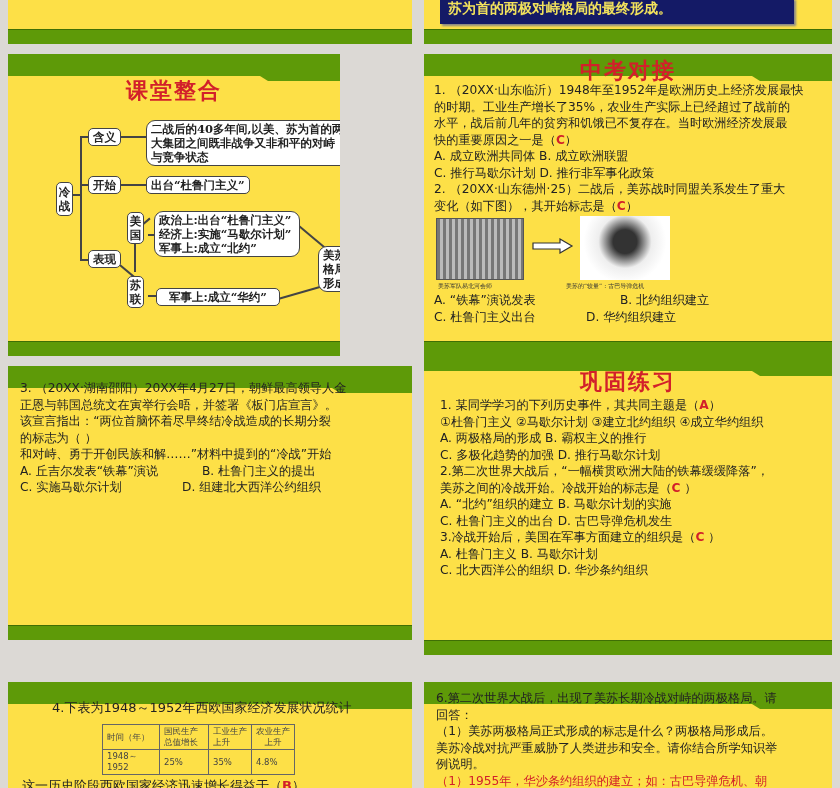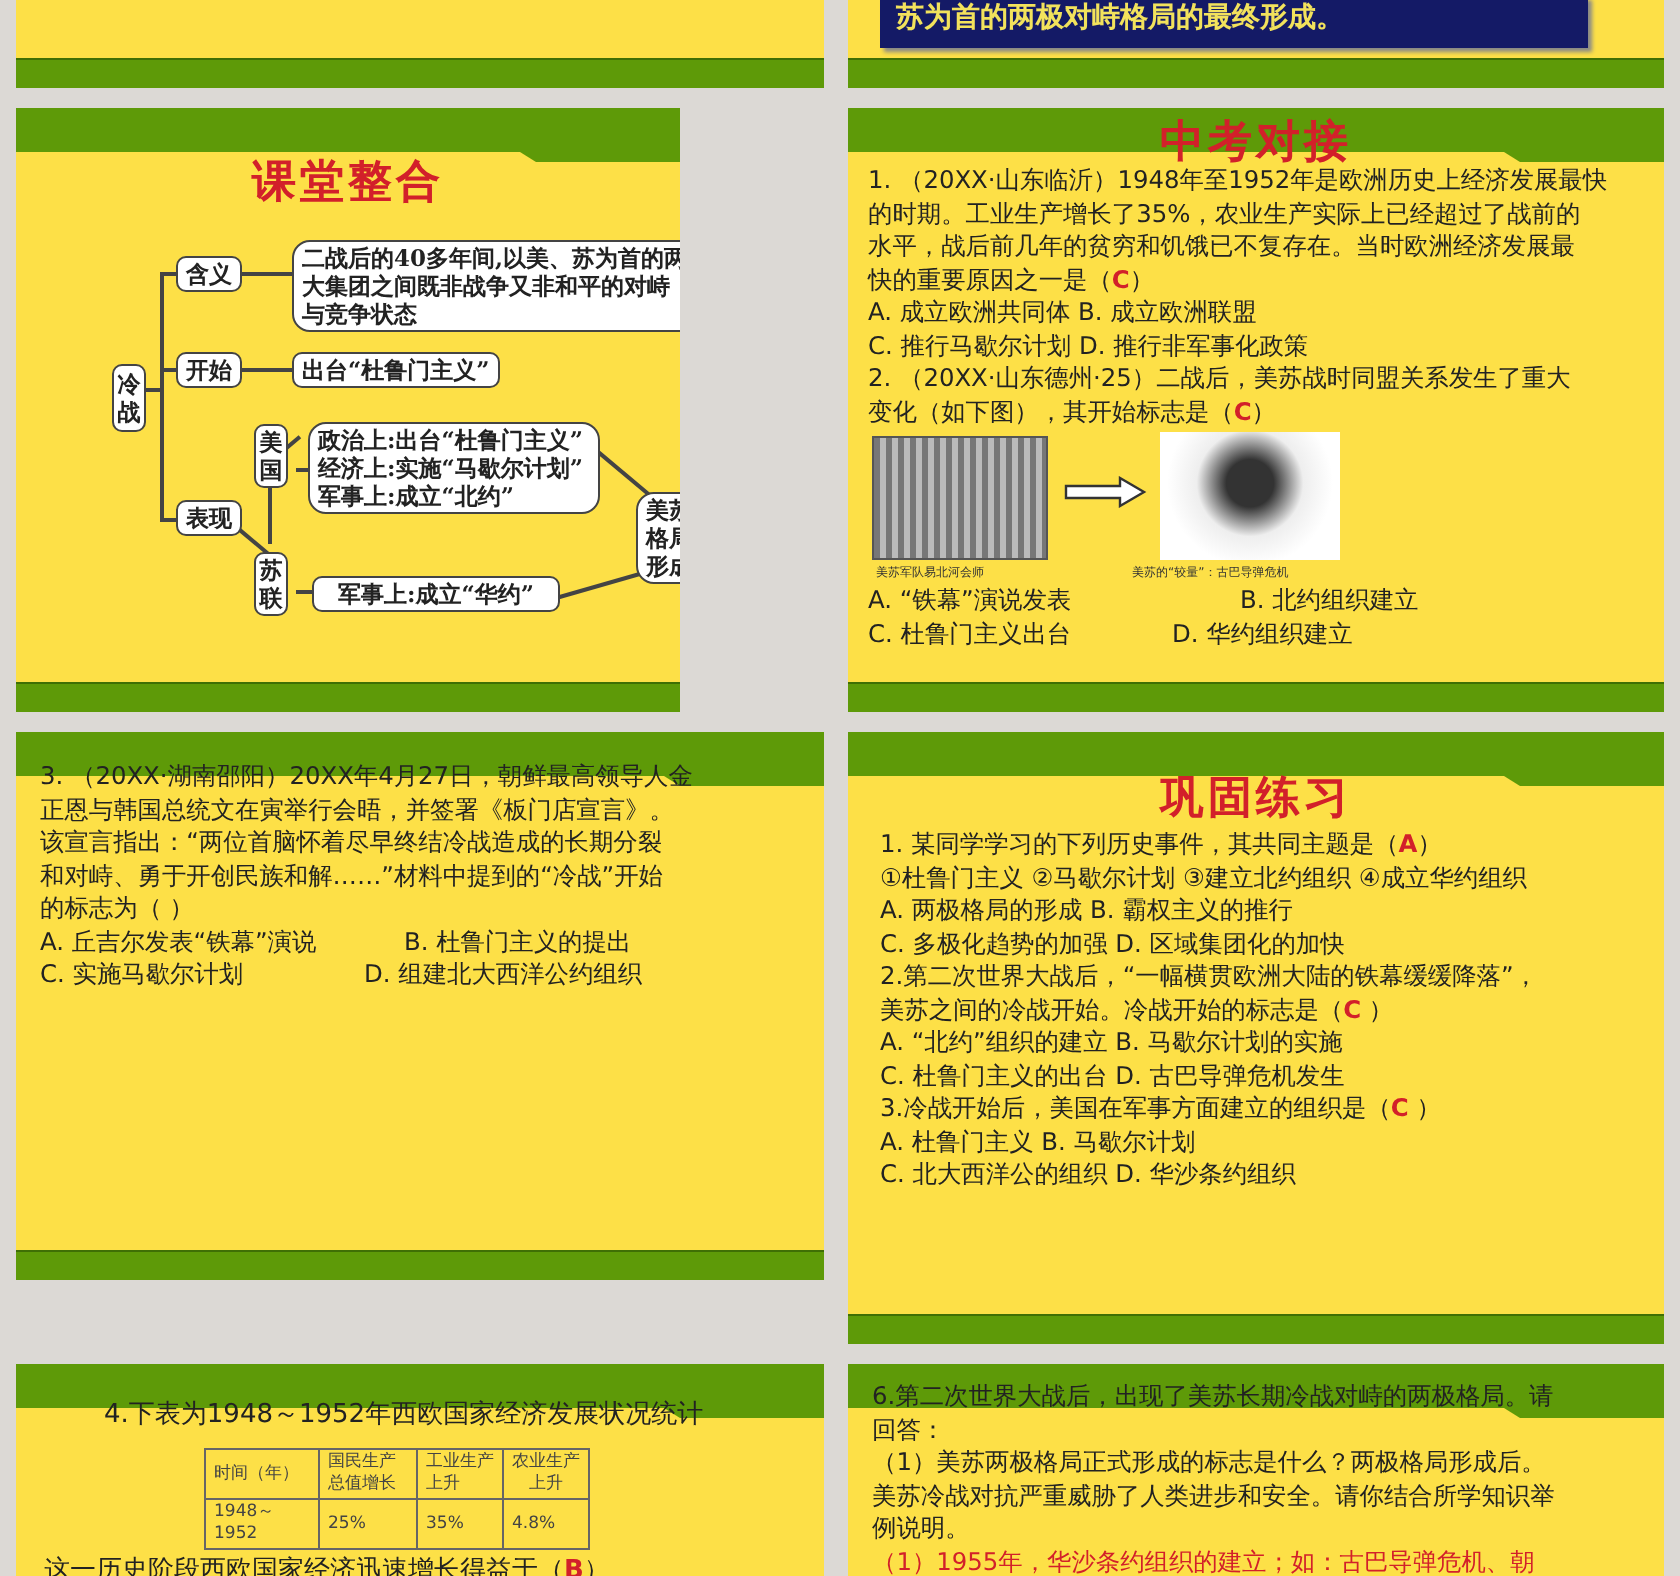--- a/index.html
+++ b/index.html
@@ -127,36 +127,36 @@
   </div>
   <div class="bar-bottom"></div>
 </div>
 
 <div class="slide" style="left:8px;top:366px;width:404px;height:274px;">
   <div class="bar-top"></div>
   <div class="txt" style="left:12px;top:14px;">
     <p>3. （20XX·湖南邵阳）20XX年4月27日，朝鲜最高领导人金</p>
     <p>正恩与韩国总统文在寅举行会晤，并签署《板门店宣言》。</p>
     <p>该宣言指出：“两位首脑怀着尽早终结冷战造成的长期分裂</p>
+    <p>的标志为（   ）</p>
     <p>和对峙、勇于开创民族和解……”材料中提到的“冷战”开始</p>
-    <p>的标志为（   ）</p>
     <p><span>A. 丘吉尔发表“铁幕”演说</span><span style="position:absolute;left:182px;">B. 杜鲁门主义的提出</span></p>
     <p><span>C. 实施马歇尔计划</span><span style="position:absolute;left:162px;">D. 组建北大西洋公约组织</span></p>
   </div>
   <div class="bar-bottom"></div>
 </div>
 
-<div class="slide" style="left:424px;top:366px;width:408px;height:306px;">
+<div class="slide" style="left:424px;top:349px;width:408px;height:306px;">
   <div class="bar-top"></div>
   <div class="title" style="top:18px;">巩固练习</div>
   <div class="txt" style="left:16px;top:48px;">
     <p><span>1. 某同学学习的下列历史事件，其共同主题是（</span><span class="red">A</span><span>）</span></p>
     <p>①杜鲁门主义 ②马歇尔计划 ③建立北约组织 ④成立华约组织</p>
     <p>A. 两极格局的形成    B. 霸权主义的推行</p>
-    <p>C. 多极化趋势的加强 D. 区域集团化的加快</p>
+    <p>C. 多极化趋势的加强 D. 推行马歇尔计划</p>
     <p>2.第二次世界大战后，“一幅横贯欧洲大陆的铁幕缓缓降落”，</p>
     <p><span>美苏之间的冷战开始。冷战开始的标志是（</span><span class="red">C</span><span>    ）</span></p>
     <p>A. “北约”组织的建立   B. 马歇尔计划的实施</p>
     <p>C. 杜鲁门主义的出台  D. 古巴导弹危机发生</p>
     <p><span>3.冷战开始后，美国在军事方面建立的组织是（</span><span class="red">C</span><span> ）</span></p>
     <p>A. 杜鲁门主义            B. 马歇尔计划</p>
     <p>C. 北大西洋公的组织  D. 华沙条约组织</p>
   </div>
   <div class="bar-bottom"></div>
 </div>

